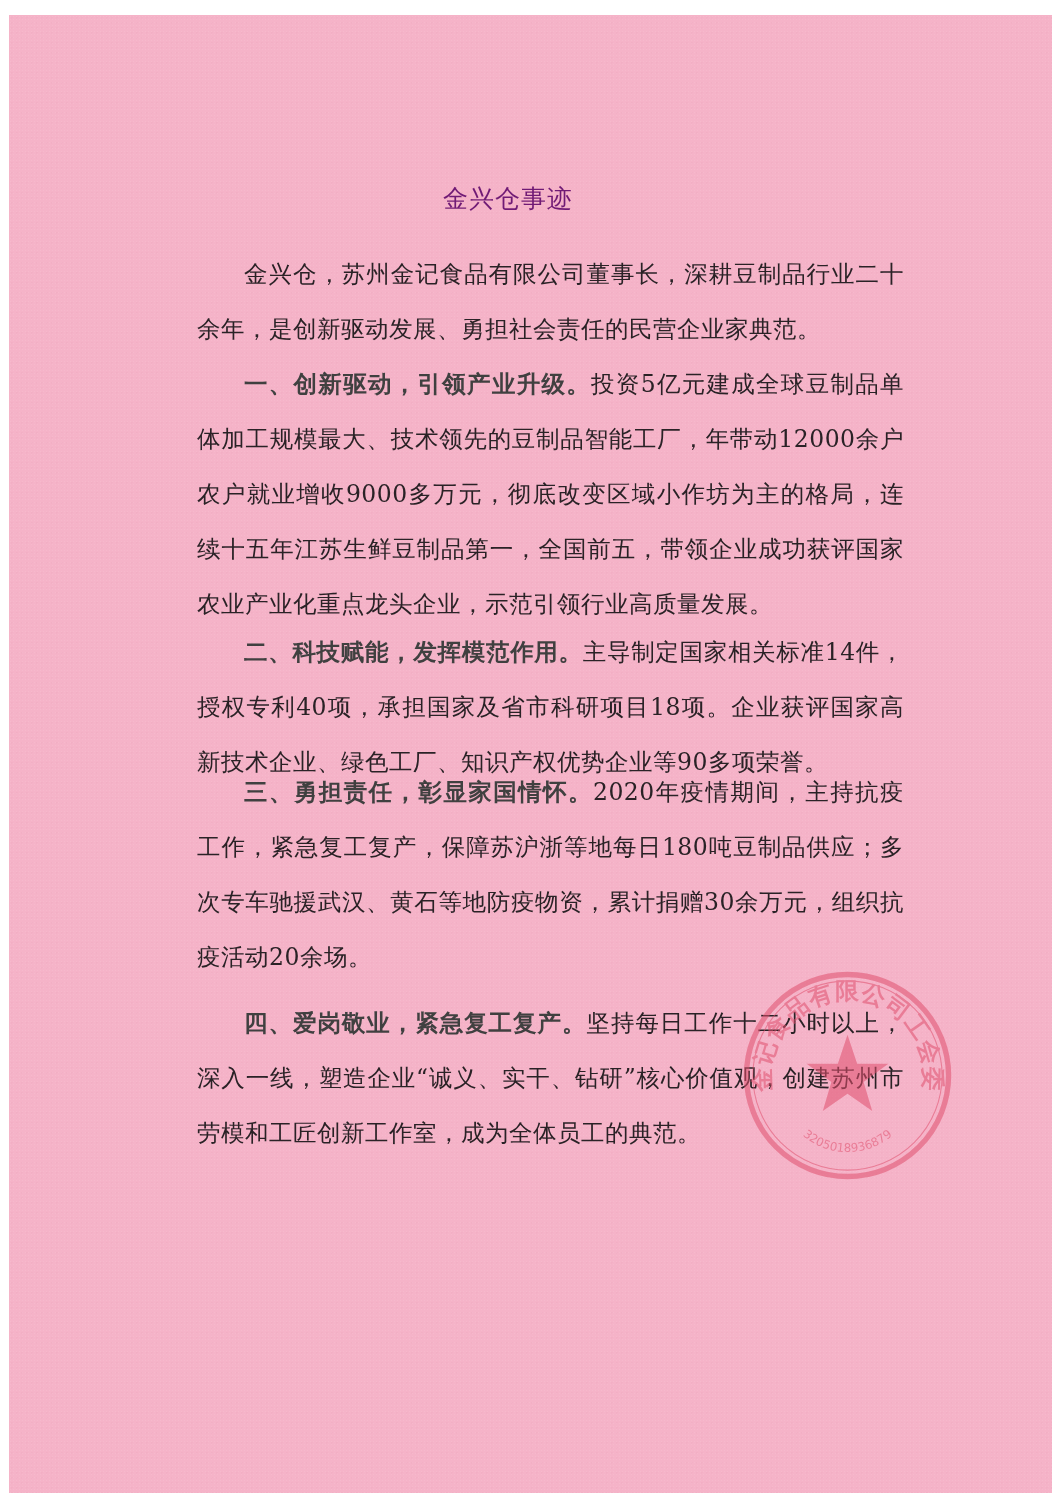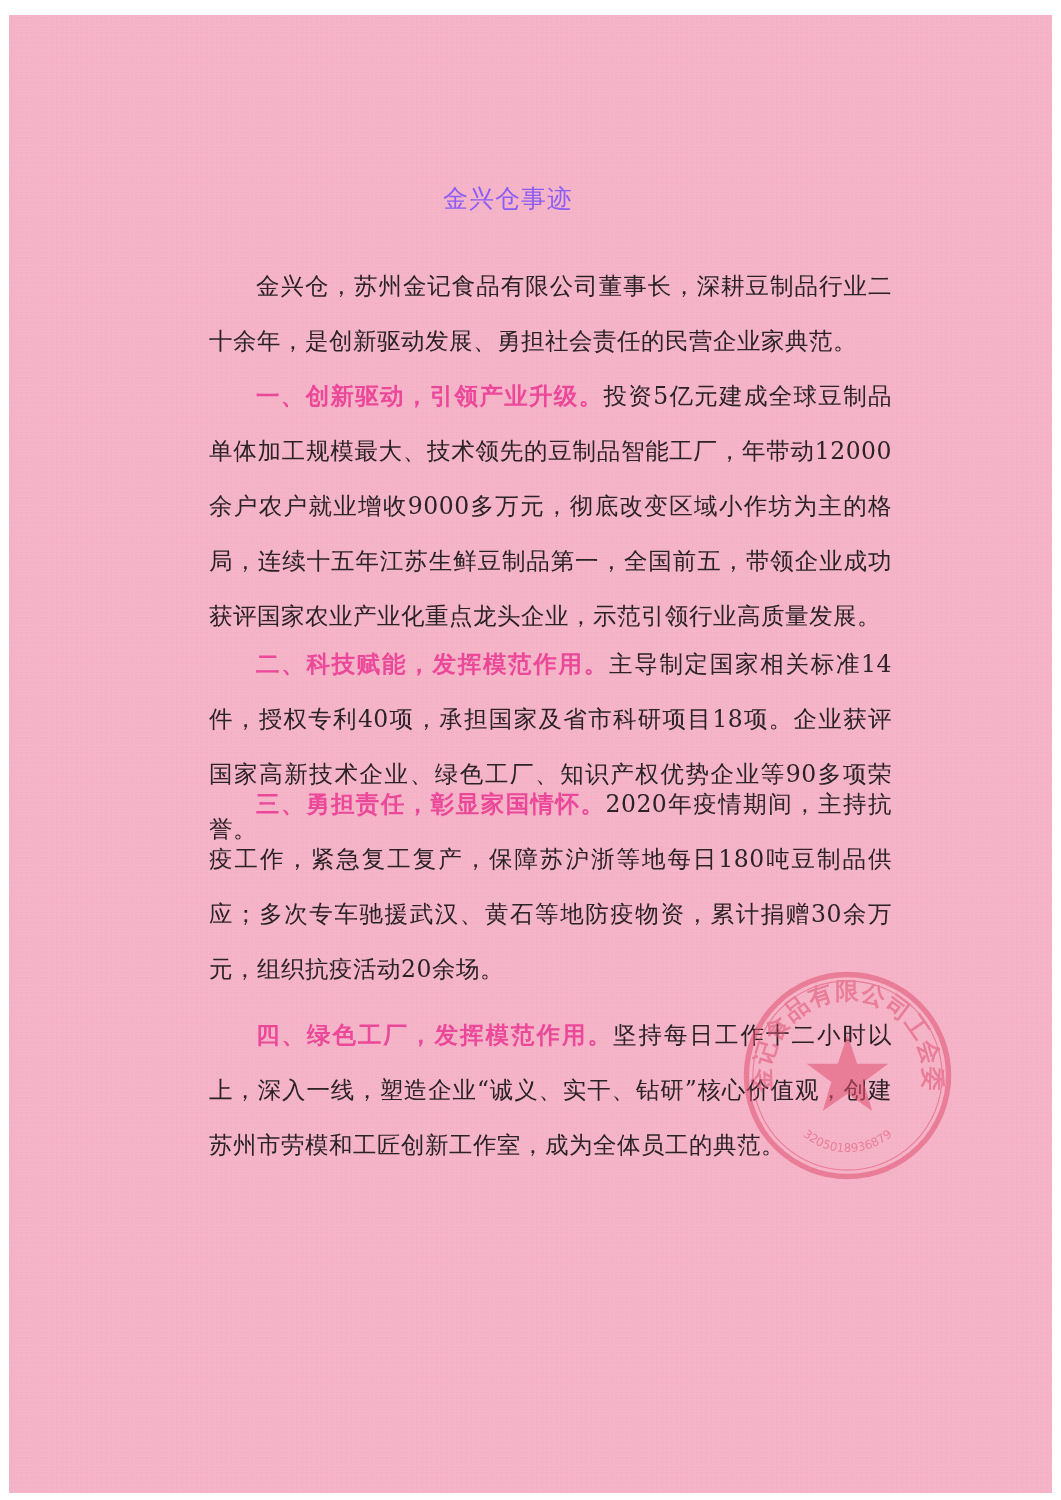--- a/index.html
+++ b/index.html
@@ -19,40 +19,40 @@
         radial-gradient(rgba(255,255,255,0.08) 1px, transparent 1px),
         radial-gradient(rgba(200,120,150,0.06) 1px, transparent 1px);
       background-size: 3px 3px, 5px 5px;
     }
     .title {
       position: absolute;
       left: 0; width: 1016px;
       top: 182px;
       text-align: center;
       font-size: 25px;
-      color: #8b5cf6;
+      color: #701a75;
       letter-spacing: 1px;
     }
     .body-text {
       position: absolute;
       left: 193px;
       width: 715px;
       color: #2a2226;
       font-size: 23.5px;
       line-height: 55px;
       letter-spacing: 0.5px;
       text-align: justify;
     }
     .para {
       text-indent: 47px;
-      margin: 16px;
+      margin: 4px;
     }
     .para .heading {
       font-weight: bold;
-      color: #ec4899;
+      color: #404040;
     }
     #p0 { position: absolute; top: 243px; }
     #p1 { position: absolute; top: 353px; }
     #p2 { position: absolute; top: 621px; }
     #p3 { position: absolute; top: 761px; }
     #p4 { position: absolute; top: 992px; }
 
     .stamp {
       position: absolute;
       left: 740px; top: 968px;
@@ -76,21 +76,21 @@
   <p class="para" id="p1">
     <span class="heading">一、创新驱动，引领产业升级。</span><span>投资5亿元建成全球豆制品单体加工规模最大、技术领先的豆制品智能工厂，年带动12000余户农户就业增收9000多万元，彻底改变区域小作坊为主的格局，连续十五年江苏生鲜豆制品第一，全国前五，带领企业成功获评国家农业产业化重点龙头企业，示范引领行业高质量发展。</span>
   </p>
   <p class="para" id="p2">
     <span class="heading">二、科技赋能，发挥模范作用。</span><span>主导制定国家相关标准14件，授权专利40项，承担国家及省市科研项目18项。企业获评国家高新技术企业、绿色工厂、知识产权优势企业等90多项荣誉。</span>
   </p>
   <p class="para" id="p3">
     <span class="heading">三、勇担责任，彰显家国情怀。</span><span>2020年疫情期间，主持抗疫工作，紧急复工复产，保障苏沪浙等地每日180吨豆制品供应；多次专车驰援武汉、黄石等地防疫物资，累计捐赠30余万元，组织抗疫活动20余场。</span>
   </p>
   <p class="para" id="p4">
-    <span class="heading">四、绿色工厂，发挥模范作用。</span><span>坚持每日工作十二小时以上，深入一线，塑造企业“诚义、实干、钻研”核心价值观，创建苏州市劳模和工匠创新工作室，成为全体员工的典范。</span>
+    <span class="heading">四、爱岗敬业，紧急复工复产。</span><span>坚持每日工作十二小时以上，深入一线，塑造企业“诚义、实干、钻研”核心价值观，创建苏州市劳模和工匠创新工作室，成为全体员工的典范。</span>
   </p>
 </div>
 
 <div class="stamp">
   <svg viewBox="0 0 200 200">
     <defs>
       <path id="arcTop" d="M 30 118 A 72 72 0 1 1 170 118"></path>
       <path id="arcBottom" d="M 45 140 A 64 64 0 0 0 155 140"></path>
     </defs>
     <circle cx="100" cy="100" r="94" fill="none" stroke="#e0506e" stroke-width="5"></circle>

